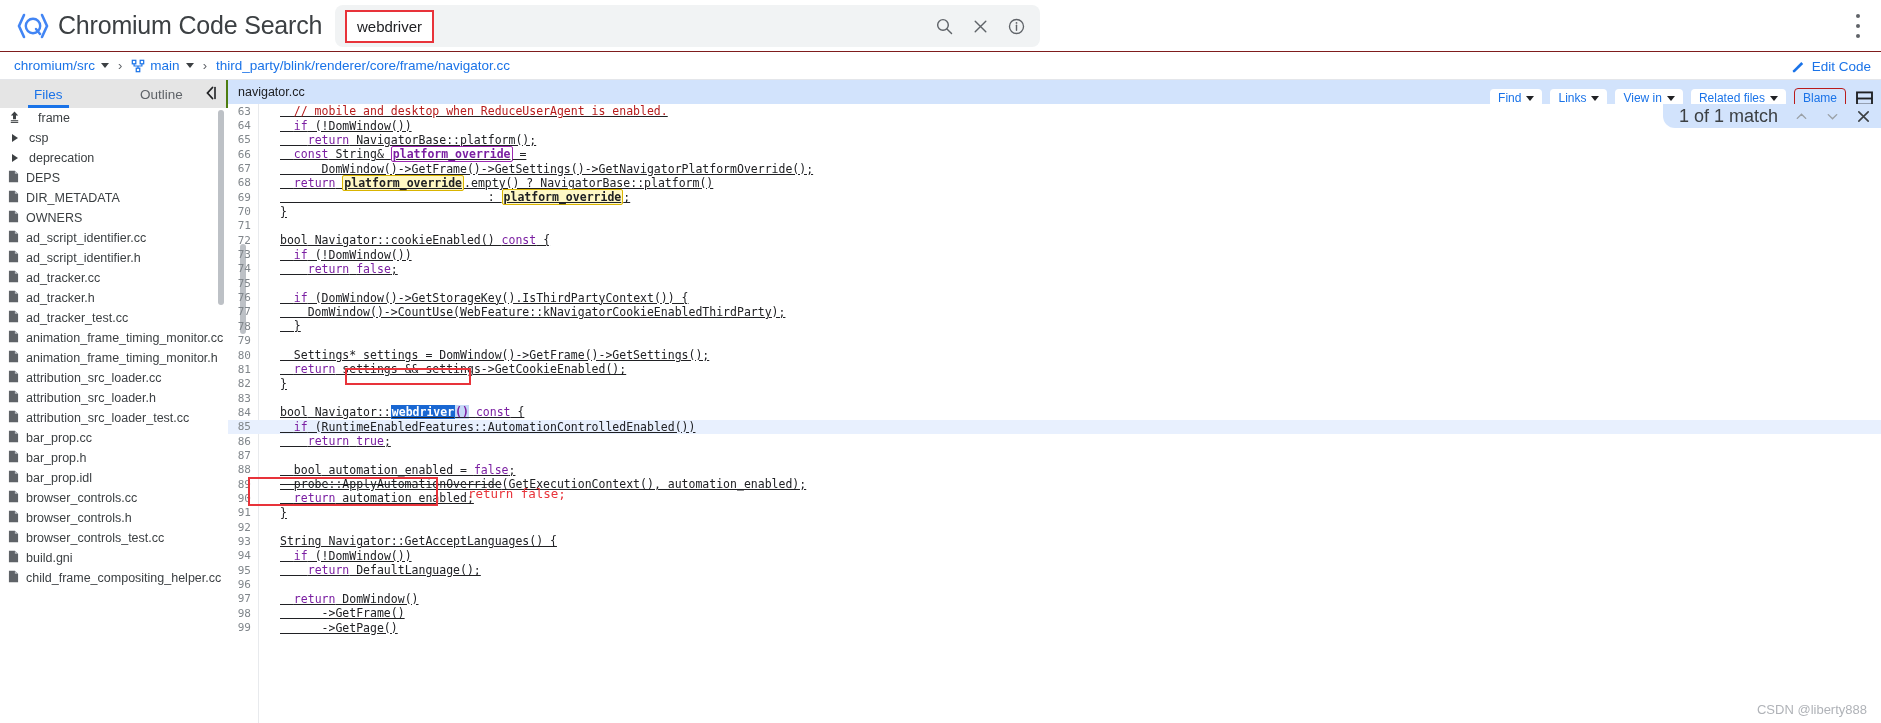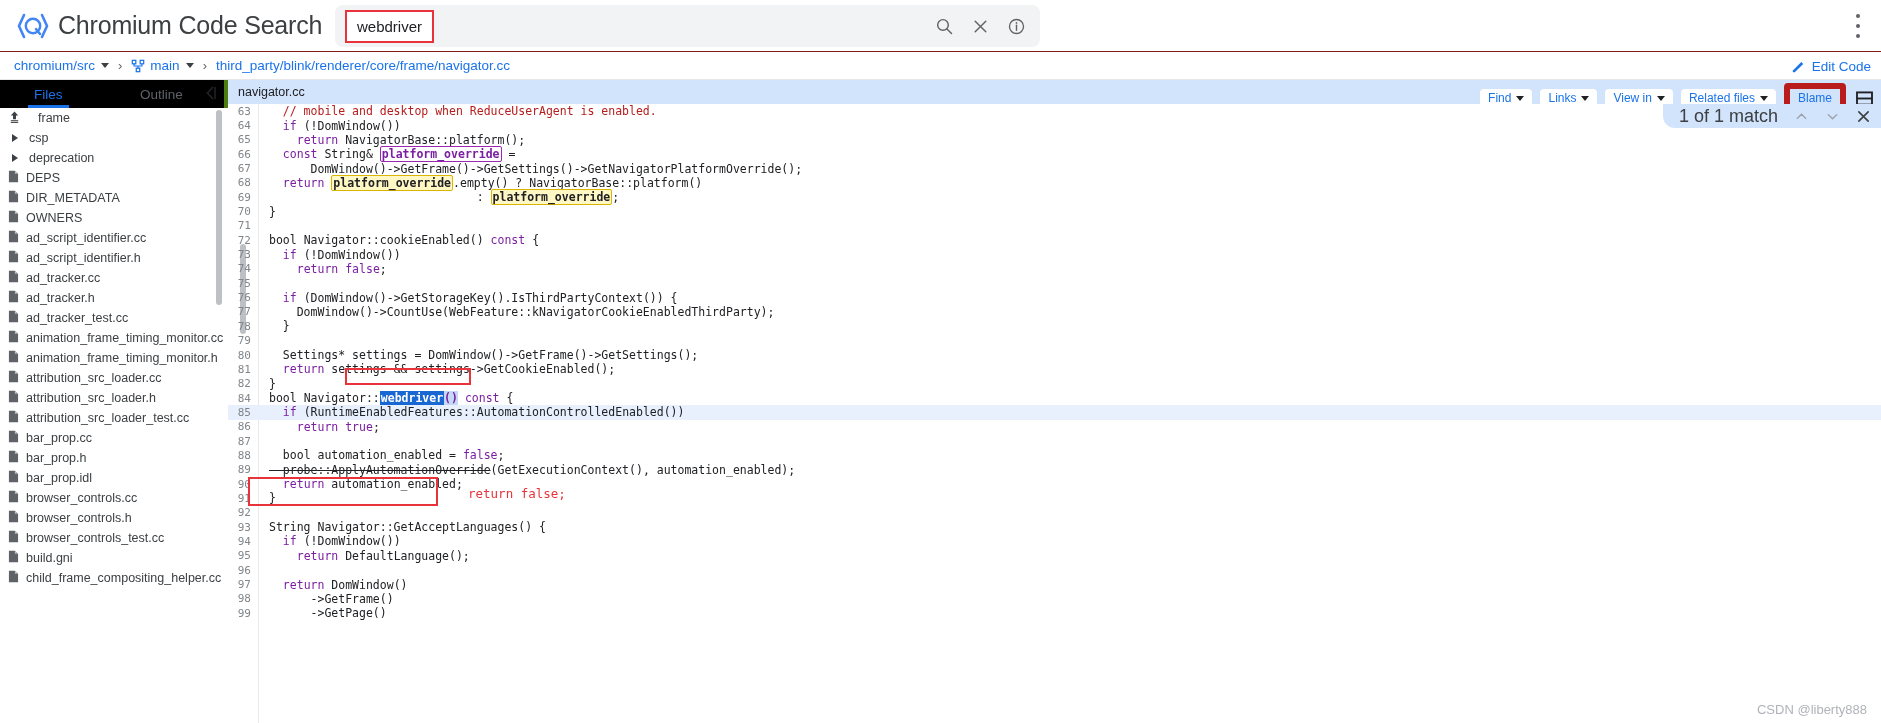--- a/index.html
+++ b/index.html
@@ -62,21 +62,21 @@
   }
   .branch-ic{margin-right:5px;display:inline-flex;}
   .edit-code{
     position:absolute;right:10px;top:0;height:28px;display:flex;align-items:center;
     color:#1a73e8;font-size:13.5px;gap:6px;
   }
 
   
   .sidebar{
     position:absolute;left:0;top:80px;width:228px;height:643px;
-    background:#000000;border-right:4px solid #4d7c0f;box-sizing:border-box;
+    background:#e5e5e5;border-right:2px solid #4d7c0f;box-sizing:border-box;
   }
   .side-tabs{
     height:28px;display:flex;align-items:center;position:relative;
     border-bottom:1px solid #e4e6ea;
   }
   .side-tab{
     font-size:13.5px;color:#5f6368;position:relative;height:28px;
     display:flex;align-items:center;
   }
   .side-tab.active{color:#1a73e8;}
@@ -118,21 +118,21 @@
     font-size:12.5px;color:#202124;margin-left:10px;white-space:nowrap;
   }
   .tools{
     position:absolute;right:8px;top:6px;height:24px;display:flex;align-items:center;gap:8px;
   }
   .tbtn{
     background:#ffffff;border-radius:4px;height:18px;padding:0 8px;
     display:flex;align-items:center;gap:5px;font-size:12px;color:#1a73e8;
     white-space:nowrap;
   }
-  .tbtn.outlined{background:#d2e3fc;border:6px solid #b91c1c;}
+  .tbtn.outlined{background:#d2e3fc;border:1px solid #b91c1c;}
   .tcaret{
     width:0;height:0;border-left:4px solid transparent;border-right:4px solid transparent;
     border-top:5px solid #202124;
   }
   .split-ic{display:inline-flex;margin-left:2px;}
 
   .matchbar{
     position:absolute;right:0;top:24px;height:24px;
     background:#d2e3fc;border-bottom-left-radius:12px;
     display:flex;align-items:center;gap:16px;padding:0 10px 0 16px;
@@ -148,21 +148,21 @@
     position:relative;height:14.35px;display:flex;align-items:center;white-space:pre;
   }
   .cline.hl{background:#e8f0fe;}
   .gut{
     width:30px;text-align:right;color:#80868b;flex:none;font-size:11px;
     padding-right:7px;box-sizing:border-box;
   }
   .gutline{
     position:absolute;left:30px;top:0;bottom:0;width:1px;background:#e8eaed;
   }
-  .code{padding-left:11px;color:#202124;}
+  .code{padding-left:22px;color:#202124;text-decoration:underline;}
   .kw{color:#7b1fa2;}
   .cm{color:#b71c1c;}
   .hlv{background:#fff8c4;border:1px solid #d9b400;border-radius:2px;padding:0 1px;font-weight:bold;}
   .hlv.purple{background:#ffffff;border:1px solid #9c27b0;color:#7b1fa2;font-weight:bold;}
   .sel{background:#1967d2;color:#ffffff;font-weight:bold;padding:0 1px;}
   .selp{color:#7b1fa2;background:#c5d9f7;font-weight:bold;}
   .strike{text-decoration:line-through;}
 
   .ann-box{
     position:absolute;border:2px solid #e8333a;box-sizing:border-box;pointer-events:none;
@@ -514,20 +514,21 @@
           <div class="cline"><span class="gut">73</span><span class="code"><span>  </span><span class="kw">if</span><span> (!DomWindow())</span></span></div>
           <div class="cline"><span class="gut">74</span><span class="code"><span>    </span><span class="kw">return</span><span> </span><span class="kw">false</span><span>;</span></span></div>
           <div class="cline"><span class="gut">75</span><span class="code"><span></span></span></div>
           <div class="cline"><span class="gut">76</span><span class="code"><span>  </span><span class="kw">if</span><span> (DomWindow()-&gt;GetStorageKey().IsThirdPartyContext()) {</span></span></div>
           <div class="cline"><span class="gut">77</span><span class="code"><span>    DomWindow()-&gt;CountUse(WebFeature::kNavigatorCookieEnabledThirdParty);</span></span></div>
           <div class="cline"><span class="gut">78</span><span class="code"><span>  }</span></span></div>
           <div class="cline"><span class="gut">79</span><span class="code"><span></span></span></div>
           <div class="cline"><span class="gut">80</span><span class="code"><span>  Settings* settings = DomWindow()-&gt;GetFrame()-&gt;GetSettings();</span></span></div>
           <div class="cline"><span class="gut">81</span><span class="code"><span>  </span><span class="kw">return</span><span> settings &amp;&amp; settings-&gt;GetCookieEnabled();</span></span></div>
           <div class="cline"><span class="gut">82</span><span class="code"><span>}</span></span></div>
+          <div class="cline"><span class="gut">83</span><span class="code"><span></span></span></div>
           <div class="cline"><span class="gut">84</span><span class="code"><span>bool</span><span> Navigator::</span><span class="sel">webdriver</span><span class="selp">()</span><span> </span><span class="kw">const</span><span> {</span></span></div>
           <div class="cline hl"><span class="gut">85</span><span class="code"><span>  </span><span class="kw">if</span><span> (RuntimeEnabledFeatures::AutomationControlledEnabled())</span></span></div>
           <div class="cline"><span class="gut">86</span><span class="code"><span>    </span><span class="kw">return</span><span> </span><span class="kw">true</span><span>;</span></span></div>
           <div class="cline"><span class="gut">87</span><span class="code"><span></span></span></div>
           <div class="cline"><span class="gut">88</span><span class="code"><span>  </span><span>bool</span><span> automation_enabled = </span><span class="kw">false</span><span>;</span></span></div>
           <div class="cline"><span class="gut">89</span><span class="code"><span class="strike">  probe::ApplyAutomationOverride</span><span>(GetExecutionContext(), automation_enabled);</span></span></div>
           <div class="cline"><span class="gut">90</span><span class="code"><span>  </span><span class="kw">return</span><span> automation_enabled;</span></span></div>
           <div class="cline"><span class="gut">91</span><span class="code"><span>}</span></span></div>
           <div class="cline"><span class="gut">92</span><span class="code"><span></span></span></div>
           <div class="cline"><span class="gut">93</span><span class="code"><span>String Navigator::GetAcceptLanguages() {</span></span></div>

